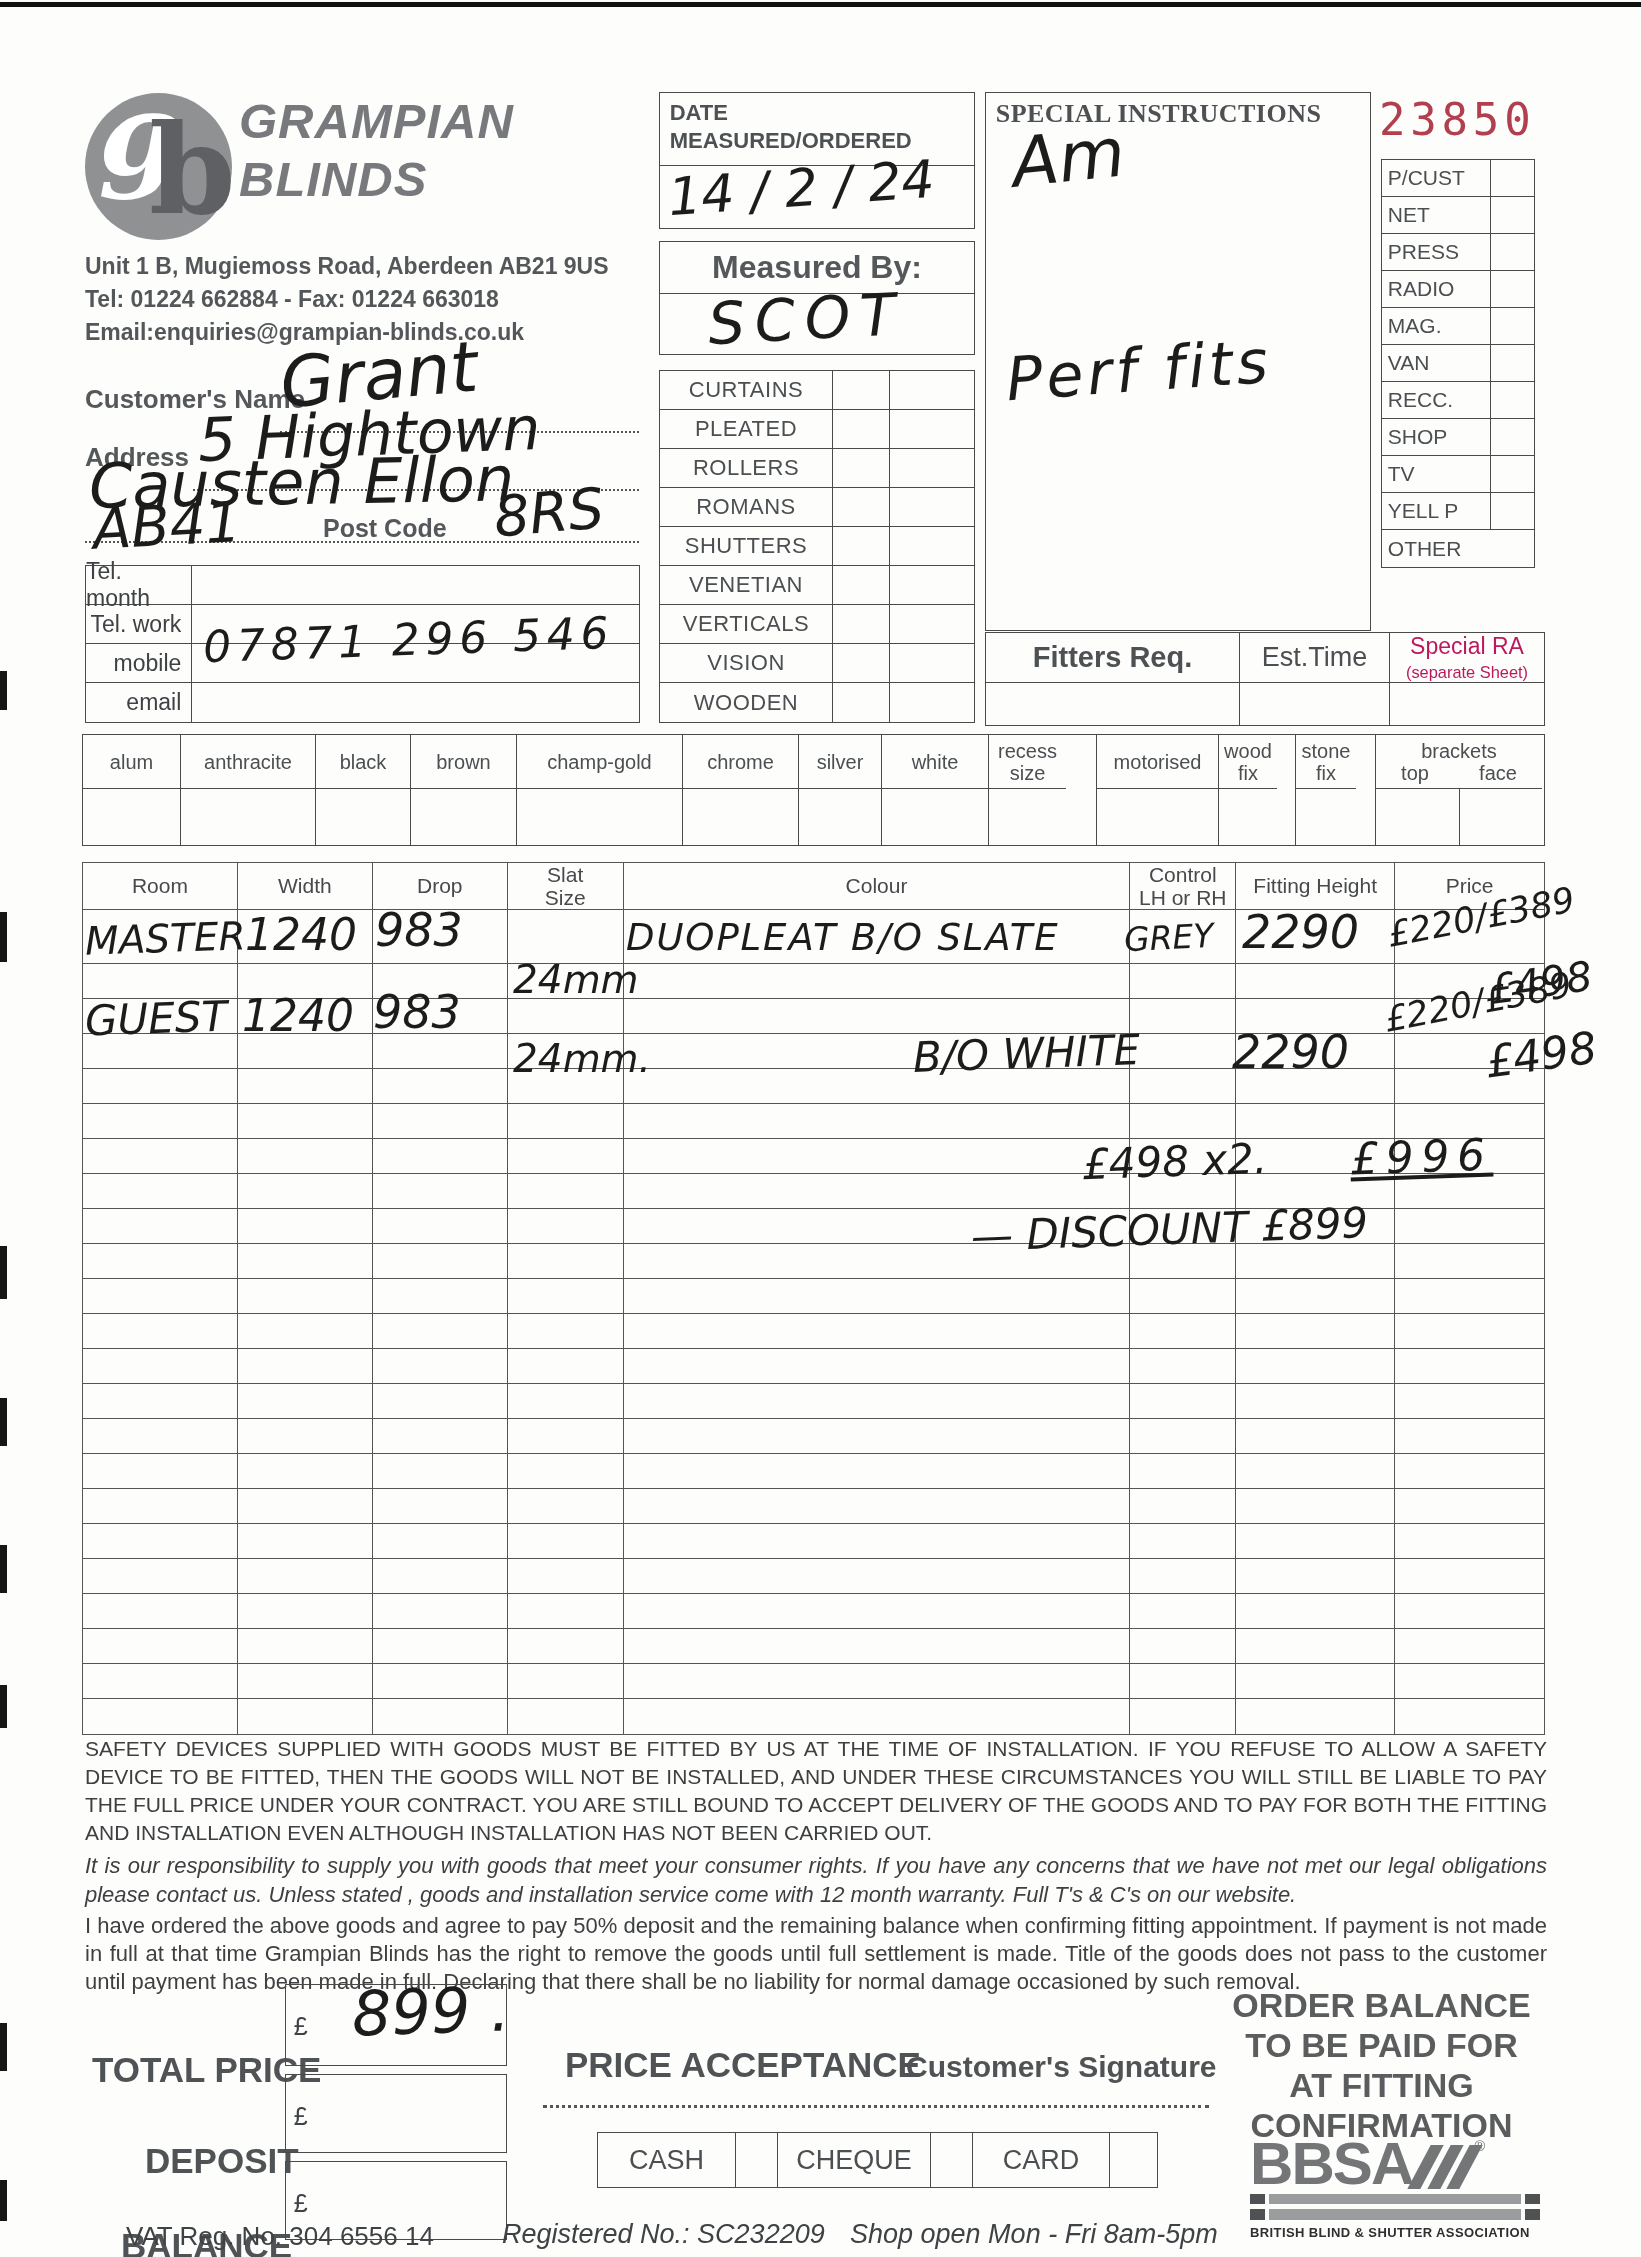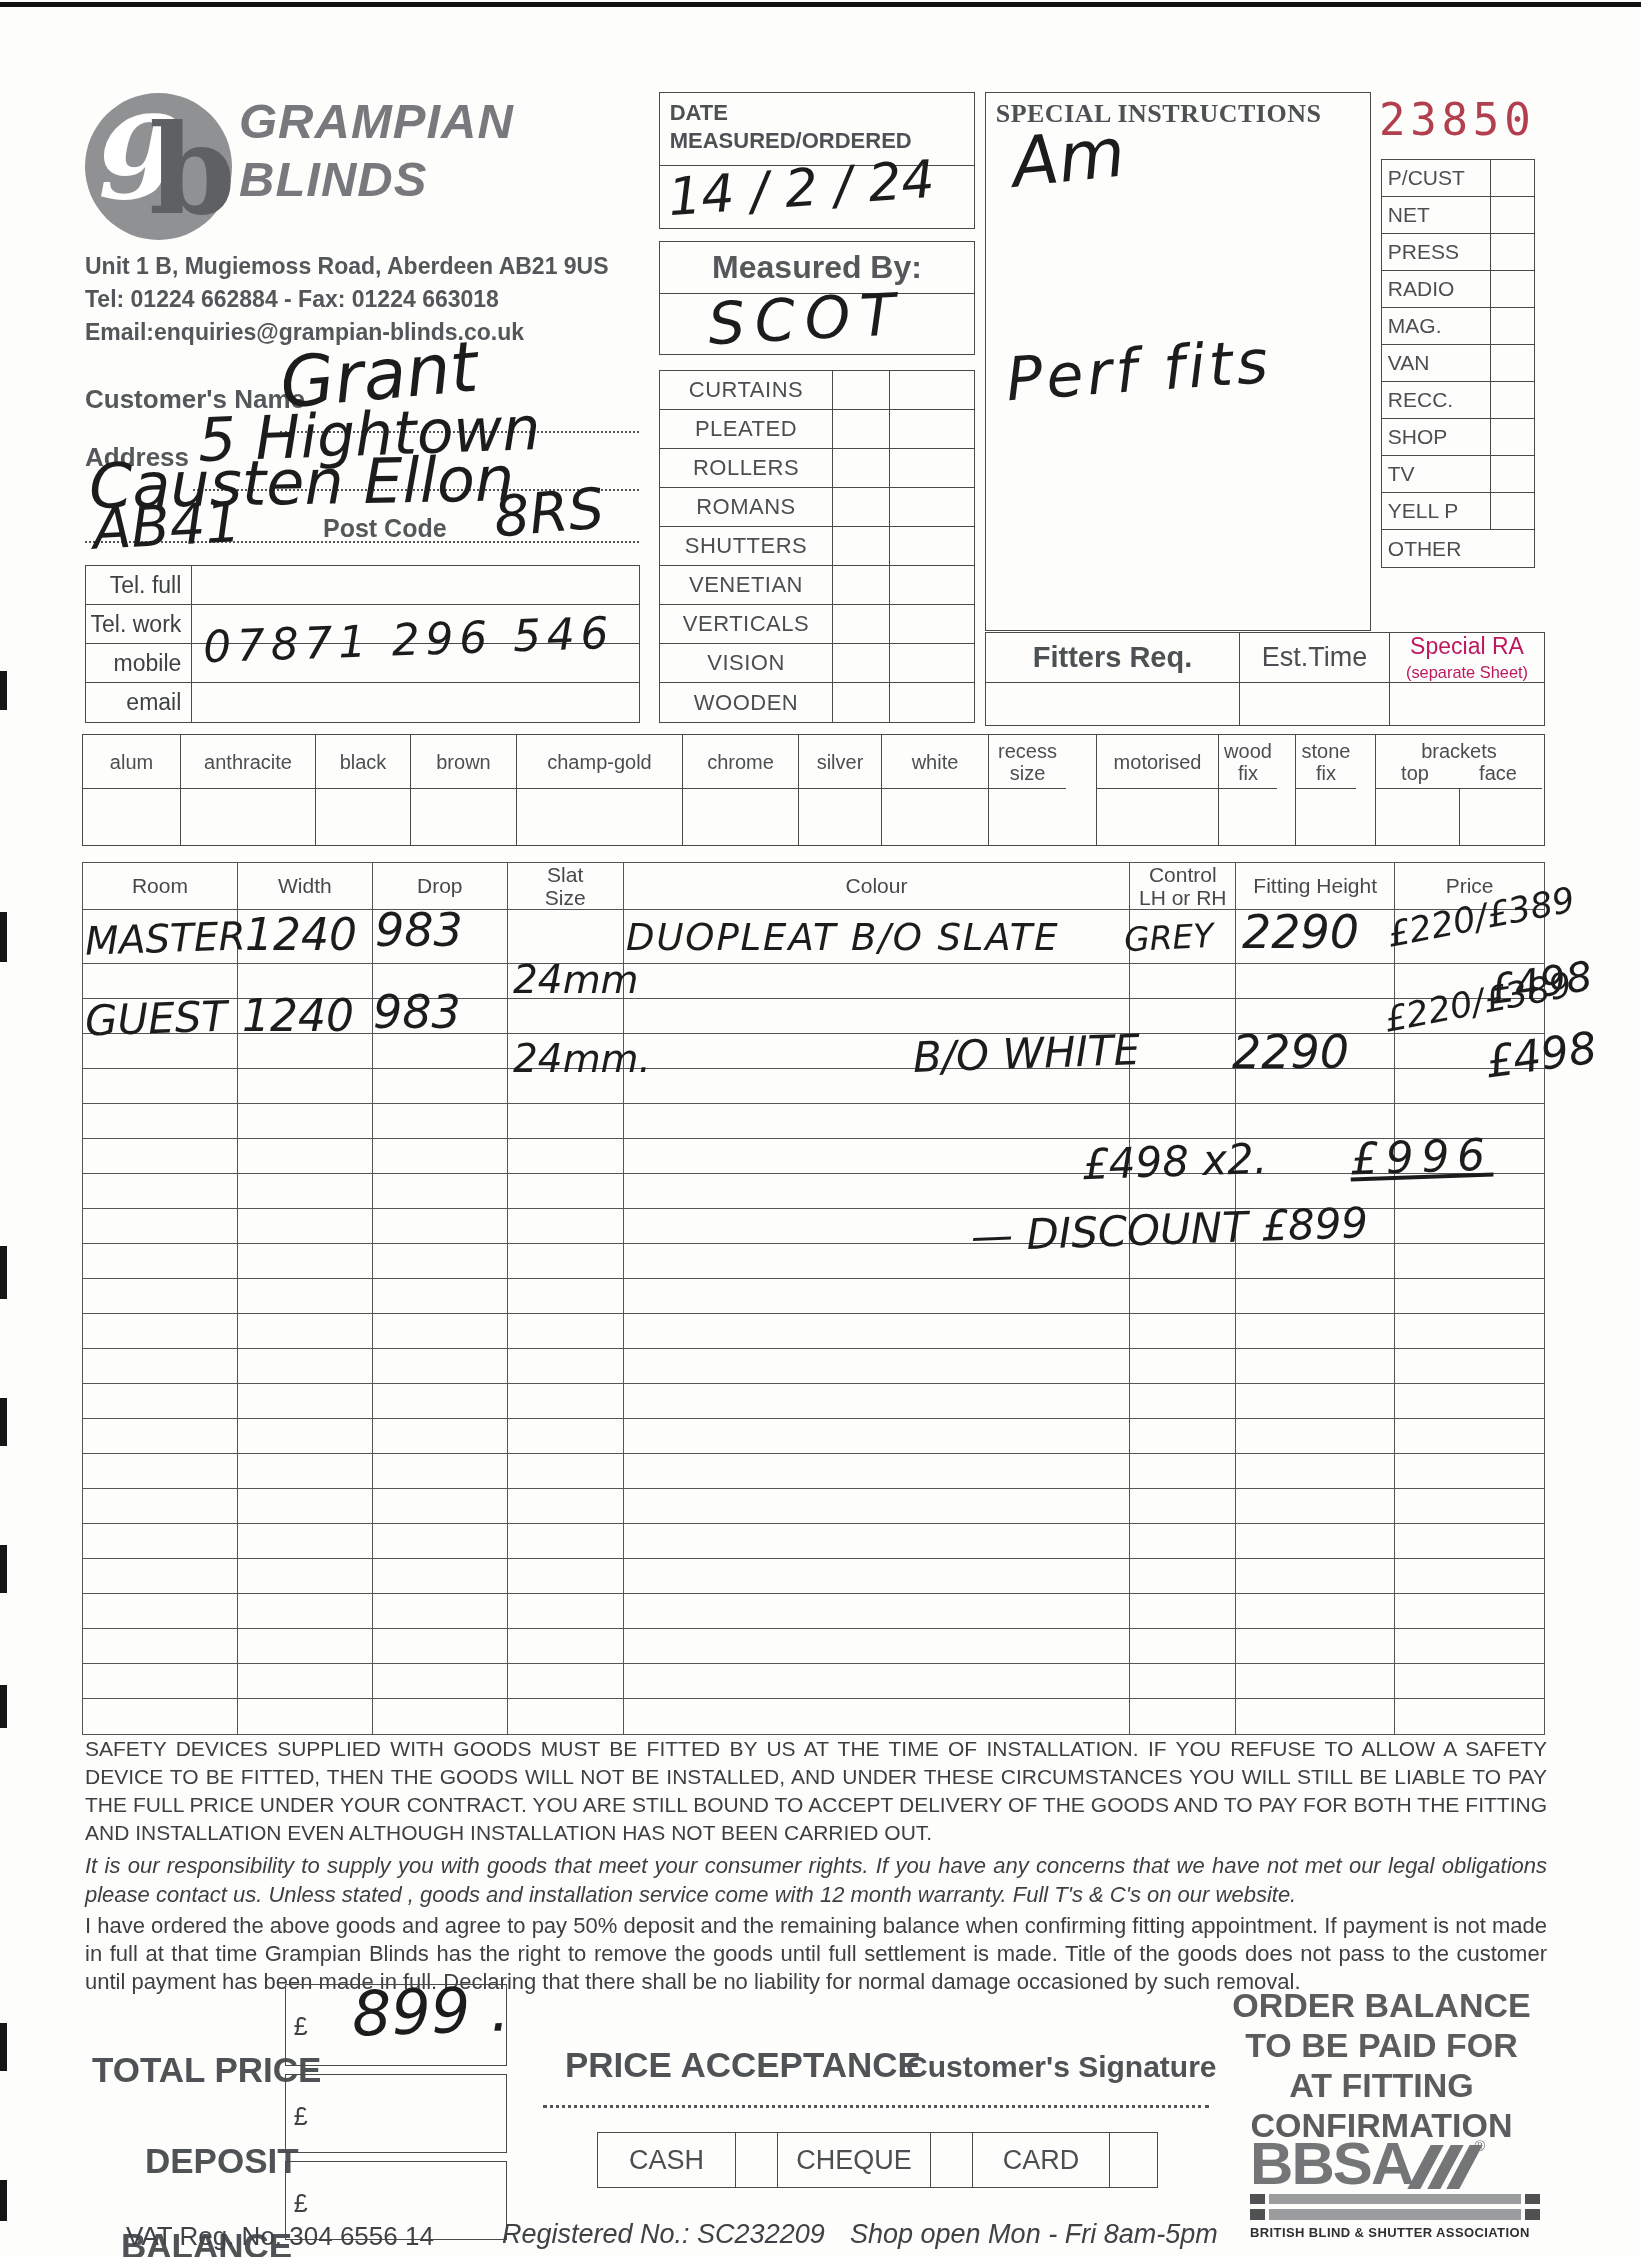--- a/index.html
+++ b/index.html
@@ -207,21 +207,21 @@
 <div class="dotline" style="left:85px;top:541px;width:554px;"></div>
 <div class="hand" style="left:89px;top:452px;font-size:62px;transform:rotate(-1deg);">Causten Ellon</div>
 
 <div class="dotline" style="left:85px;top:543px;width:0px;"></div>
 <div class="hand" style="left:93px;top:498px;font-size:56px;transform:rotate(-3deg);">AB41</div>
 <div class="flabel" style="left:323px;top:514px;font-size:25px;">Post Code</div>
 <div class="hand" style="left:494px;top:485px;font-size:56px;transform:rotate(-5deg);">8RS</div>
 
 <div class="phone">
   <div class="ph-row">
-      <div class="ph-label">Tel. full</div>
+      <div class="ph-label">Tel. month</div>
       <div class="ph-value"></div>
     </div>
   <div class="ph-row">
       <div class="ph-label">Tel. work</div>
       <div class="ph-value"></div>
     </div>
   <div class="ph-row">
       <div class="ph-label">mobile</div>
       <div class="ph-value"></div>
     </div>

